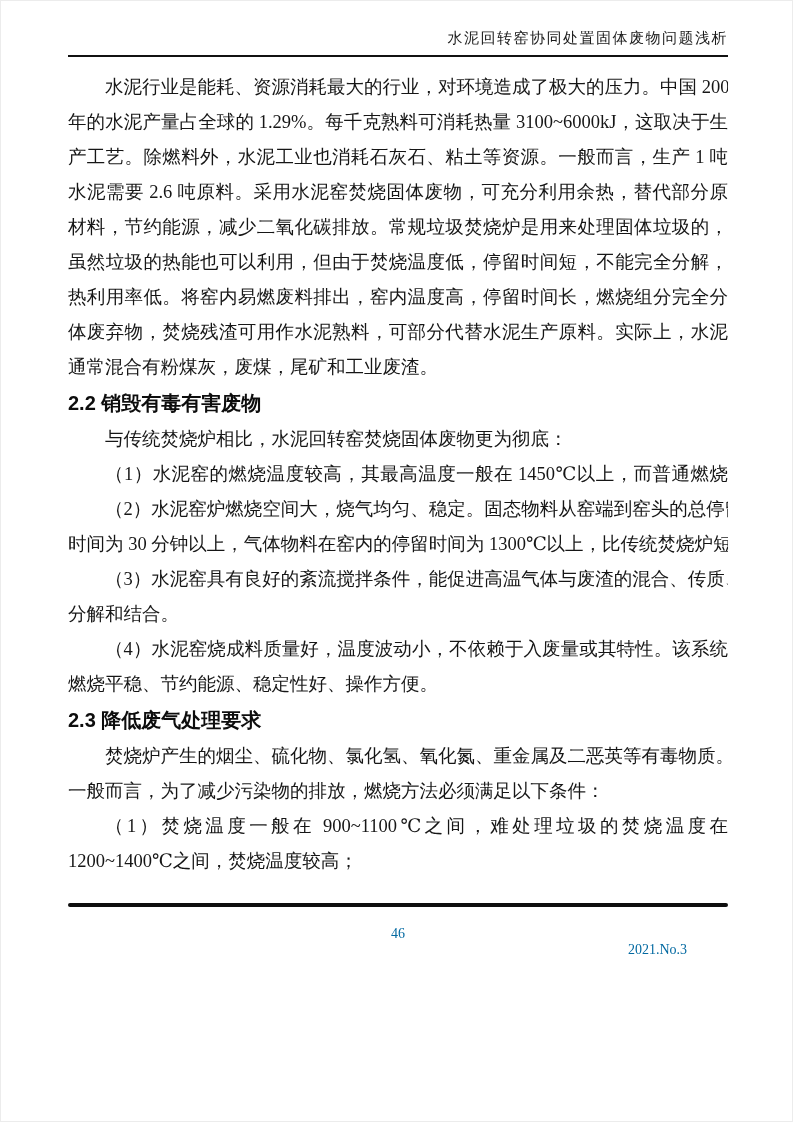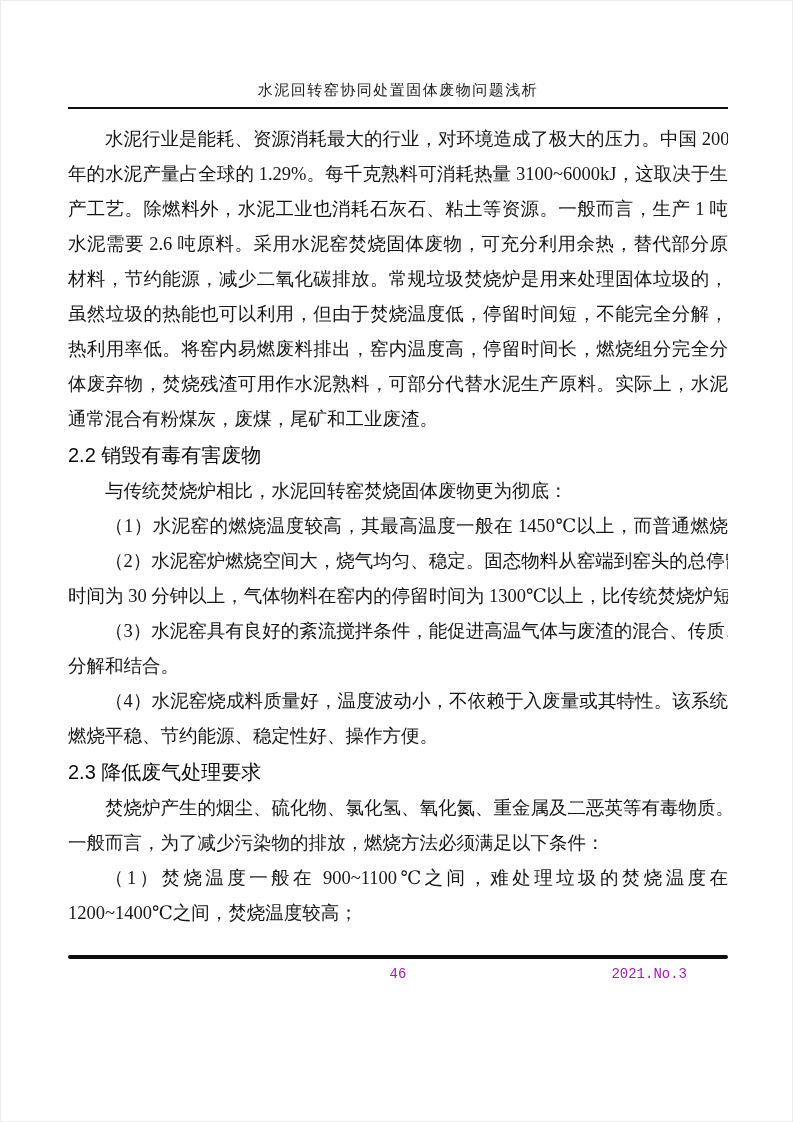--- a/index.html
+++ b/index.html
@@ -8,22 +8,22 @@
     background: #ffffff;
     box-sizing: border-box;
     border: 1px solid #ececec;
     font-family: "Liberation Serif", "DejaVu Serif", serif;
     color: #161616;
     overflow: hidden;
   }
   .margins { margin: 0 64px 0 67px; }
 
   .running-head {
-    padding-top: 80px;
-    text-align: center;
+    padding-top: 28px;
+    text-align: right;
     font-size: 15px;
     letter-spacing: 1.5px;
     color: #1a1a1a;
   }
   .head-rule { height: 2px; background: #111111; margin-top: 7px; }
 
   .body-text { margin-top: 13px; }
 
   .line {
     font-size: 18.5px;
@@ -33,45 +33,45 @@
     overflow: hidden;
     text-align: justify;
     text-align-last: justify;
     color: #161616;
   }
   .line.first { text-indent: 2em; }
   .line.lastline { text-align-last: left; }
 
   .heading {
     font-family: "Liberation Sans", "DejaVu Sans", sans-serif;
-    font-weight: normal;
+    font-weight: bold;
     font-size: 20px;
     line-height: 37px;
     height: 37px;
     color: #0d0d0d;
     white-space: nowrap;
     overflow: hidden;
   }
 
   .foot-rule {
     height: 4px;
     background: #0e0e0e;
     border-radius: 2px;
     margin-top: 24px;
   }
   .footer-row {
     position: relative;
-    margin-top: 3px;
+    margin-top: 15px;
     height: 24px;
-    font-family: Liberation Mono, monospace;
+    font-family: Liberation Serif, serif;
     font-size: 14px;
-    color: #a21caf;
+    color: #0369a1;
   }
   .page-num { text-align: center; line-height: 24px; }
-  .issue { position: absolute; right: 41px; top: 0; line-height: 24px; text-align: center; }
+  .issue { position: absolute; right: 41px; top: 16px; line-height: 24px; text-align: center; }
 </style>
 </head>
 <body>
 
 <div class="page">
   <div class="margins">
 
     <div class="running-head">水泥回转窑协同处置固体废物问题浅析</div>
     <div class="head-rule"></div>
 

